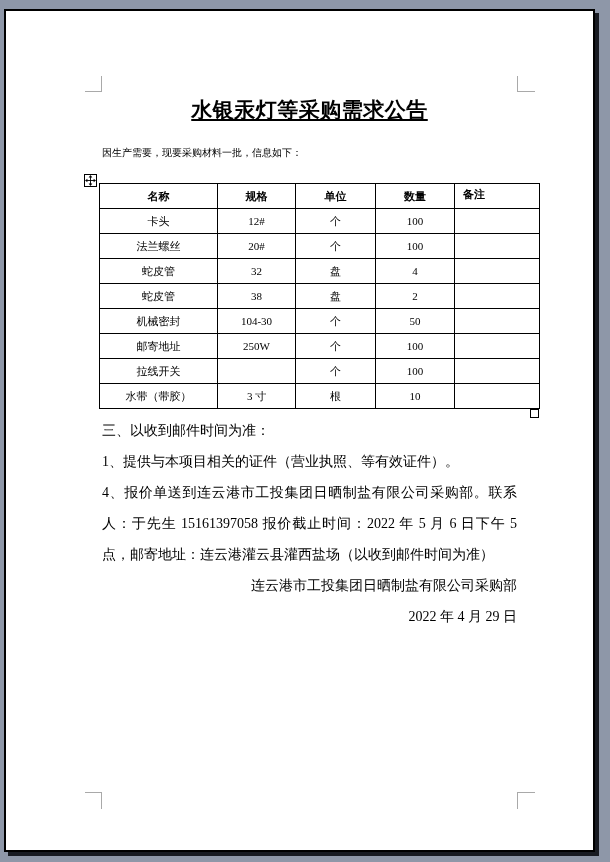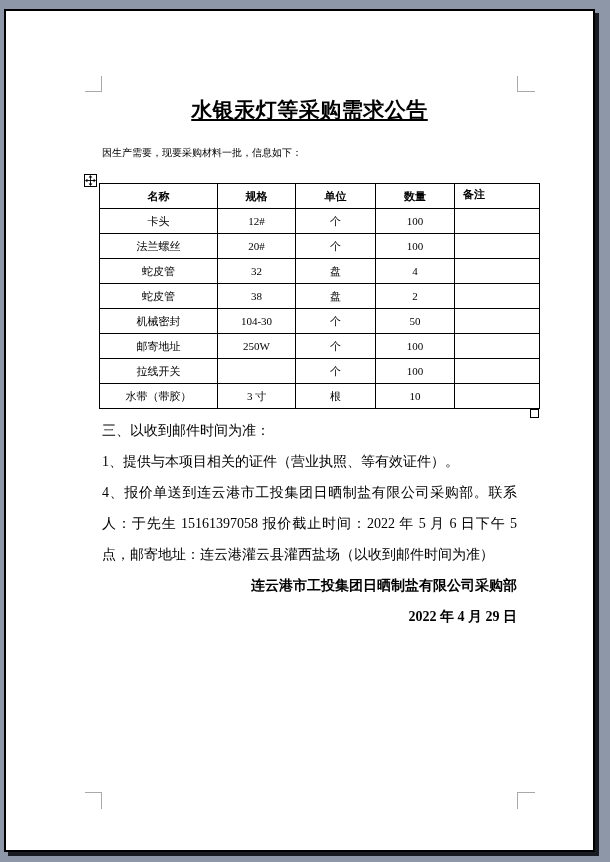--- a/index.html
+++ b/index.html
@@ -66,21 +66,21 @@
     font-weight:normal; overflow:hidden;
   }
   table.items th { font-weight:bold;margin-top:24px; }
   table.items th.remark-h { text-align:left; vertical-align:top; padding:3px 0 0 8px; }
 
   .body-text {
     position:absolute; left:96px; top:404px; width:415px;
     font-size:14px; line-height:31px;
   }
   .body-text p { text-align:justify; }
-  .body-text p.right { text-align:right;font-weight:bold; }
+  .body-text p.right { text-align:right; }
 </style>
 </head>
 <body>
 
 <div class="page">
 
   <div class="crop tl"></div>
   <div class="crop tr"></div>
   <div class="crop bl"></div>
   <div class="crop br"></div>

